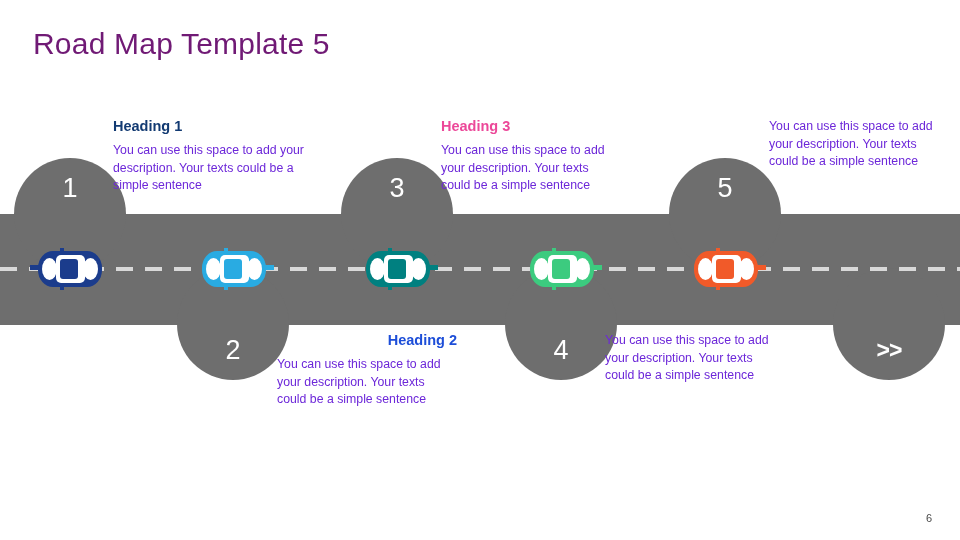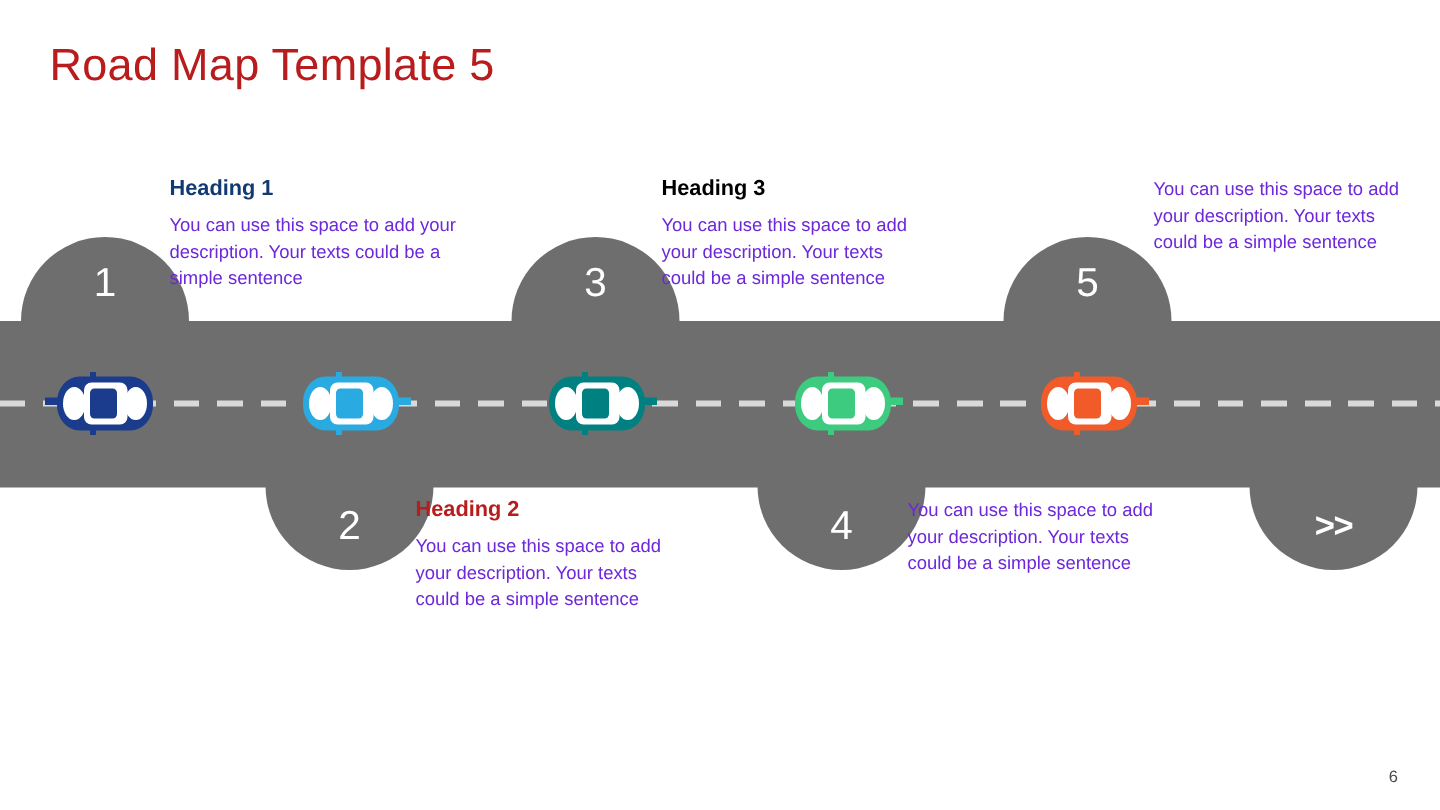--- a/index.html
+++ b/index.html
@@ -14,21 +14,21 @@
     width: 960px; height: 540px;
     background: #ffffff;
   }
 
   
   #page-title {
     position: absolute;
     left: 33px; top: 27px;
     font-size: 30px;
     font-weight: 400;
-    color: #b91c1c;
+    color: #701a75;
     letter-spacing: 0.2px;
     white-space: nowrap;
   }
 
   
   #road-layer {
     position: absolute;
     left: 0; top: 0;
     width: 960px; height: 540px;
     pointer-events: none;
@@ -223,25 +223,25 @@
         </div>
       </div>
   </div>
 
   <div id="block-host">
       <div class="block" style="left: 113px; top: 118px; width: 195px;">
         <div class="block-heading" style="color: rgb(18, 58, 114);">Heading 1</div>
         <div class="block-body">You can use this space to add your description. Your texts could be a simple sentence</div>
       </div>
       <div class="block" style="left: 277px; top: 332px; width: 180px;">
-        <div class="block-heading" style="color: #b91c1c;">Heading 2</div>
+        <div class="block-heading" style="color: #1d4ed8; text-align: right;">Heading 2</div>
         <div class="block-body">You can use this space to add your description. Your texts could be a simple sentence</div>
       </div>
       <div class="block" style="left: 441px; top: 118px; width: 180px;">
-        <div class="block-heading" style="color: #000000;">Heading 3</div>
+        <div class="block-heading" style="color: #ec4899;">Heading 3</div>
         <div class="block-body">You can use this space to add your description. Your texts could be a simple sentence</div>
       </div>
       <div class="block" style="left: 605px; top: 332px; width: 180px;">
         <div class="block-body">You can use this space to add your description. Your texts could be a simple sentence</div>
       </div>
       <div class="block" style="left: 769px; top: 118px; width: 180px;">
         <div class="block-body">You can use this space to add your description. Your texts could be a simple sentence</div>
       </div>
     </div>
 

